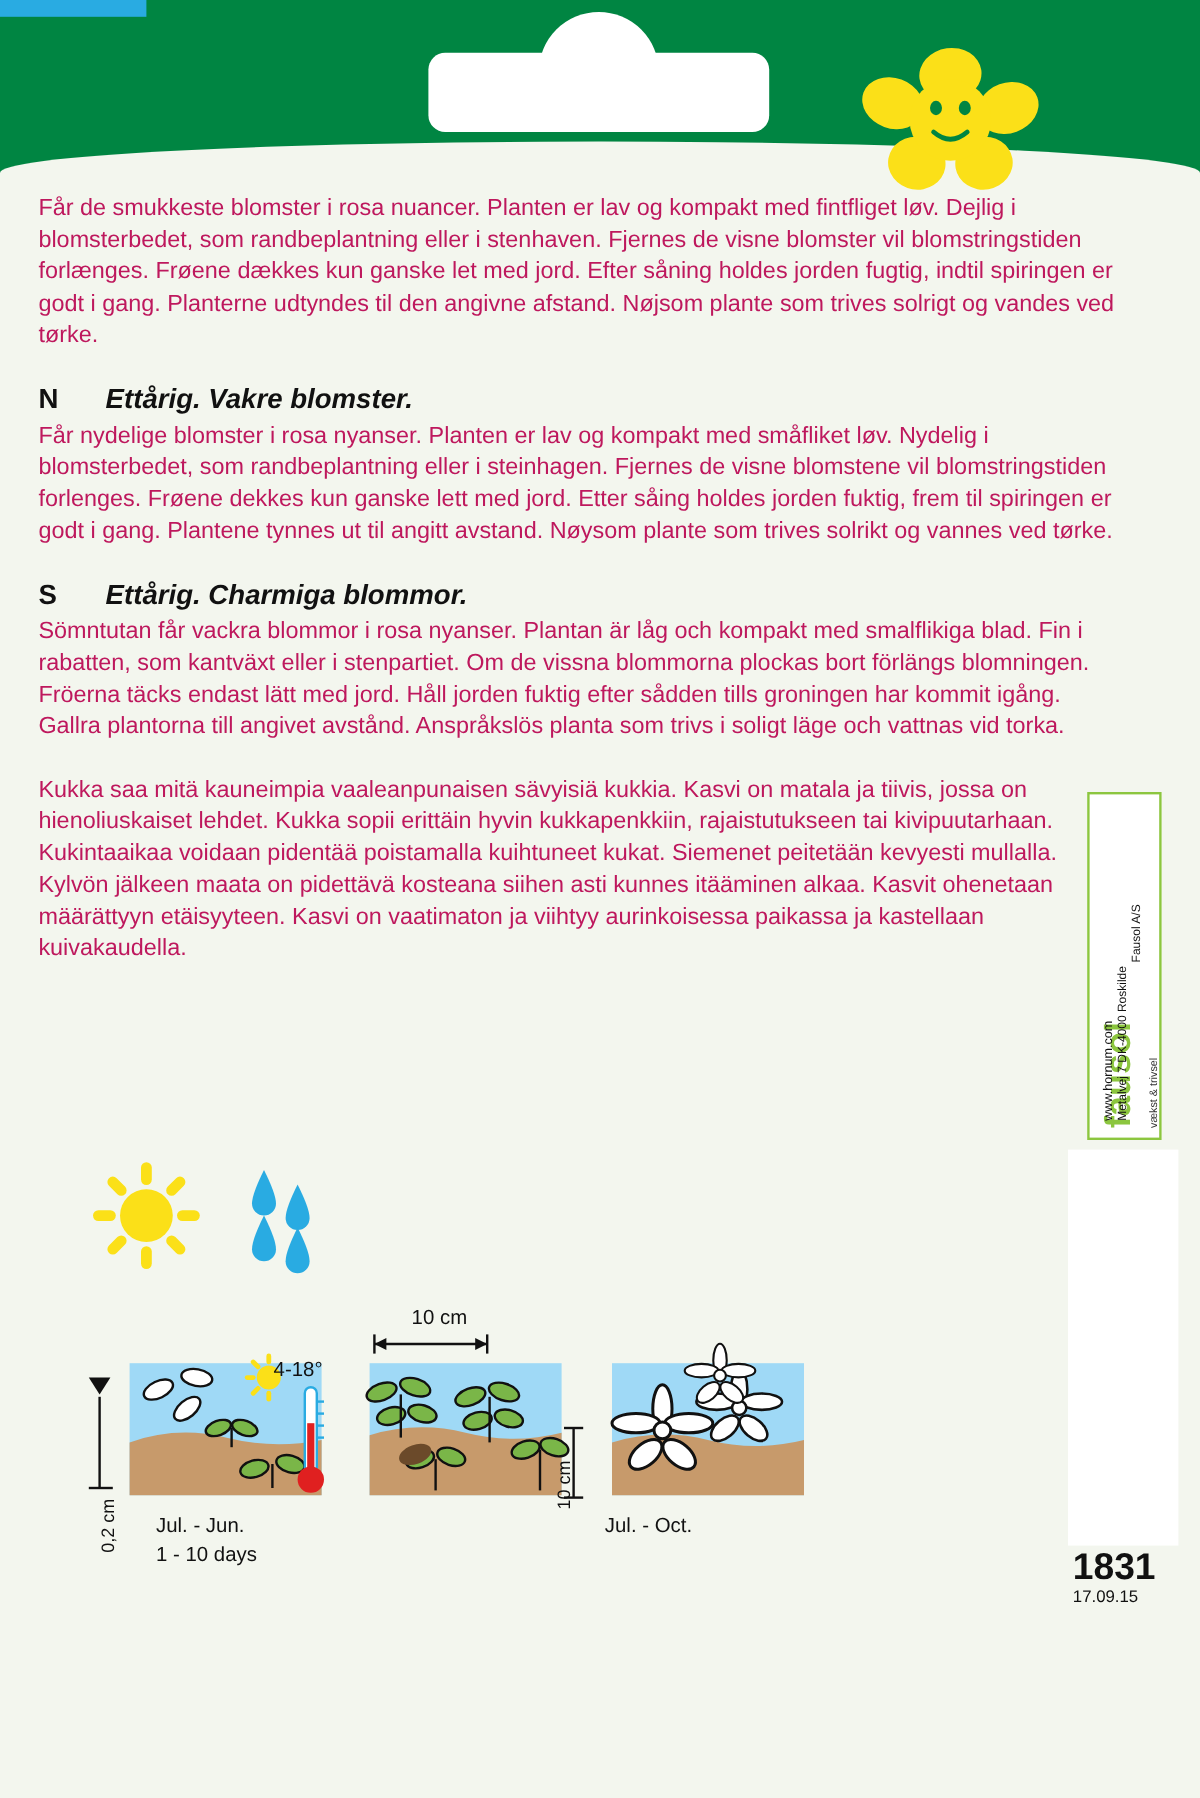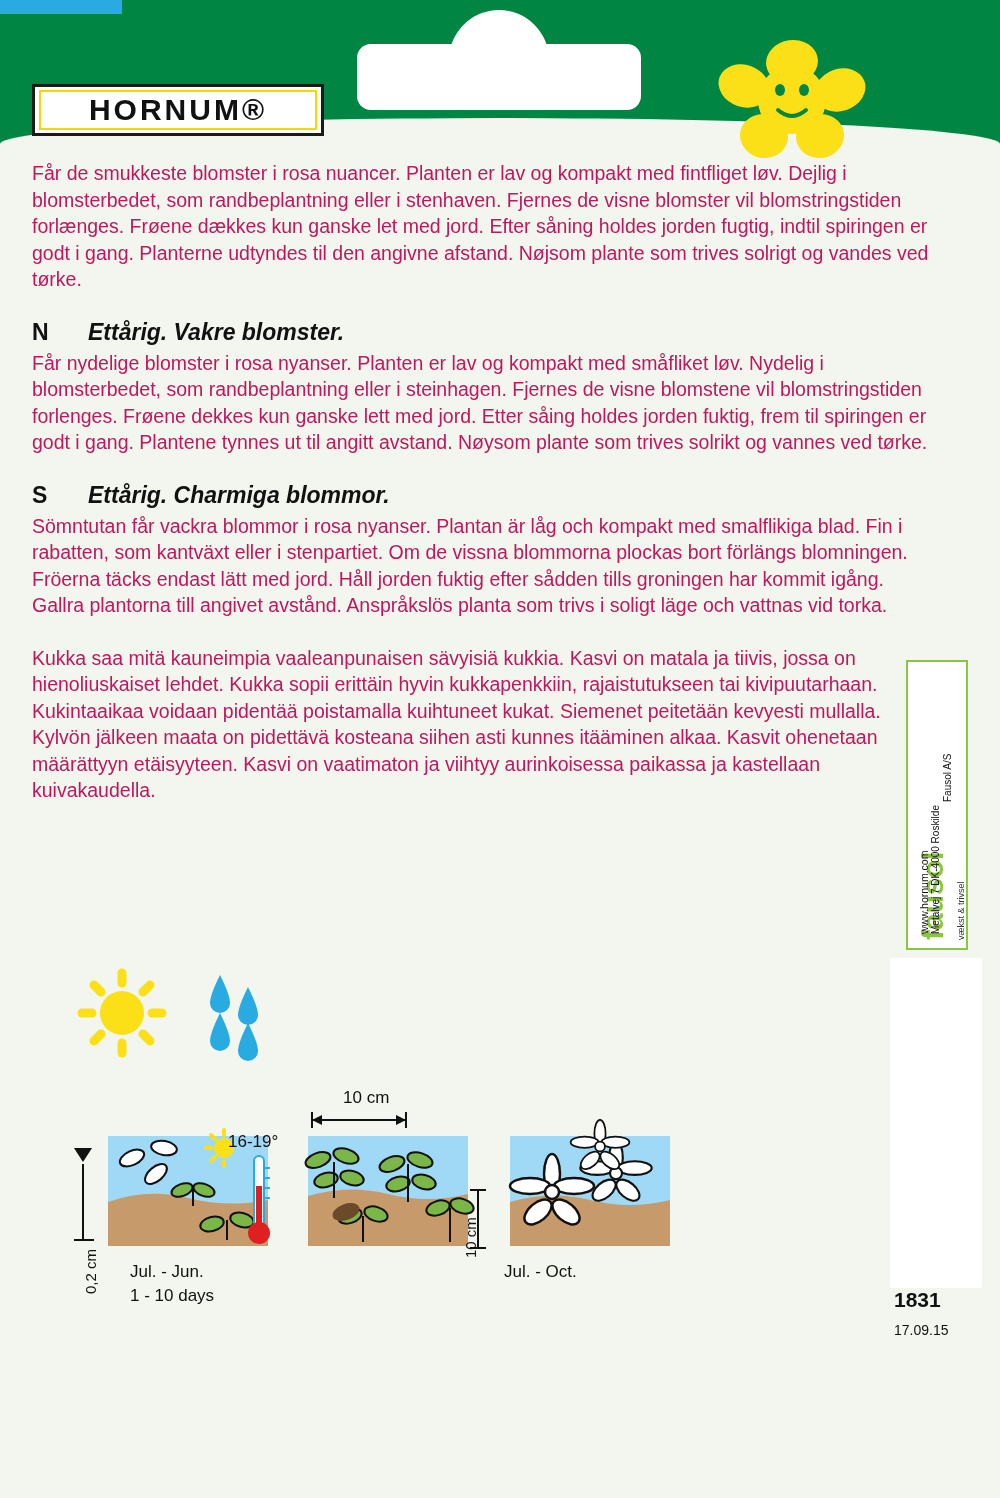--- a/index.html
+++ b/index.html
@@ -115,21 +115,21 @@
     transform:rotate(-90deg); transform-origin:left top;
     white-space:nowrap;
   }
   
   .barcode-box {
     position:absolute; left:890px; top:958px; width:92px; height:330px;
     background:#ffffff;
   }
   .artnum {
     position:absolute; left:894px; top:1288px;
-    font-weight:bold; font-size:21px; color:#111;
+    font-weight:bold; font-size:31px; color:#111;
   }
   .datestamp {
     position:absolute; left:894px; top:1322px;
     font-size:14px; color:#111;
   }
 </style>
 </head>
 <body>
 
 <div class="packet">
@@ -151,25 +151,20 @@
         <circle cx="76" cy="62" r="34"></circle>
       </g>
       <g fill="#008542">
         <ellipse cx="64" cy="52" rx="5" ry="6"></ellipse>
         <ellipse cx="88" cy="52" rx="5" ry="6"></ellipse>
         <path d="M62 72 q14 12 28 0" stroke="#008542" stroke-width="4" fill="none" stroke-linecap="round"></path>
       </g>
     </svg>
   </div>
 
-  <div class="logo">
-    <div class="logo-inner">
-      <span class="logo-text">HORNUM®</span>
-    </div>
-  </div>
 
   <div class="content">
 
     <div class="block">
       <div class="body-text">Får de smukkeste blomster i rosa nuancer. Planten er lav og kompakt med fintfliget løv. Dejlig i blomsterbedet, som randbeplantning eller i stenhaven. Fjernes de visne blomster vil blomstringstiden forlænges. Frøene dækkes kun ganske let med jord. Efter såning holdes jorden fugtig, indtil spiringen er godt i gang. Planterne udtyndes til den angivne afstand. Nøjsom plante som trives solrigt og vandes ved tørke.</div>
     </div>
 
     <div class="block">
       <div class="blk-head">
         <span class="lang">N</span><span class="title">Ettårig. Vakre blomster.</span>
@@ -322,21 +317,21 @@
           <ellipse cx="22" cy="-14" rx="20" ry="8"></ellipse>
           <ellipse cx="-22" cy="-14" rx="20" ry="8"></ellipse>
           <ellipse cx="14" cy="12" rx="16" ry="9" transform="rotate(40 14 12)"></ellipse>
           <ellipse cx="-14" cy="12" rx="16" ry="9" transform="rotate(-40 -14 12)"></ellipse>
           <circle cx="0" cy="-8" r="7"></circle>
         </g>
       </g>
     </svg>
 
     <span class="vlabel" style="left:22px; top:204px;">0,2 cm</span>
-    <span class="cap" style="left:168px; top:42px;">16-19°</span>
+    <span class="cap" style="left:168px; top:42px;">4-18°</span>
     <span class="cap" style="left:283px; top:-2px;">10 cm</span>
     <span class="vlabel" style="left:402px; top:168px;">10 cm</span>
     <span class="cap" style="left:70px; top:172px;">Jul. - Jun.</span>
     <span class="cap" style="left:70px; top:196px;">1 - 10 days</span>
     <span class="cap" style="left:444px; top:172px;">Jul. - Oct.</span>
   </div>
 
   <div class="fausol">
     <span class="fausol-logo" style="left:8px; top:278px;">fausol</span>
     <span class="fausol-sub" style="left:48px; top:278px;">vækst &amp; trivsel</span>

